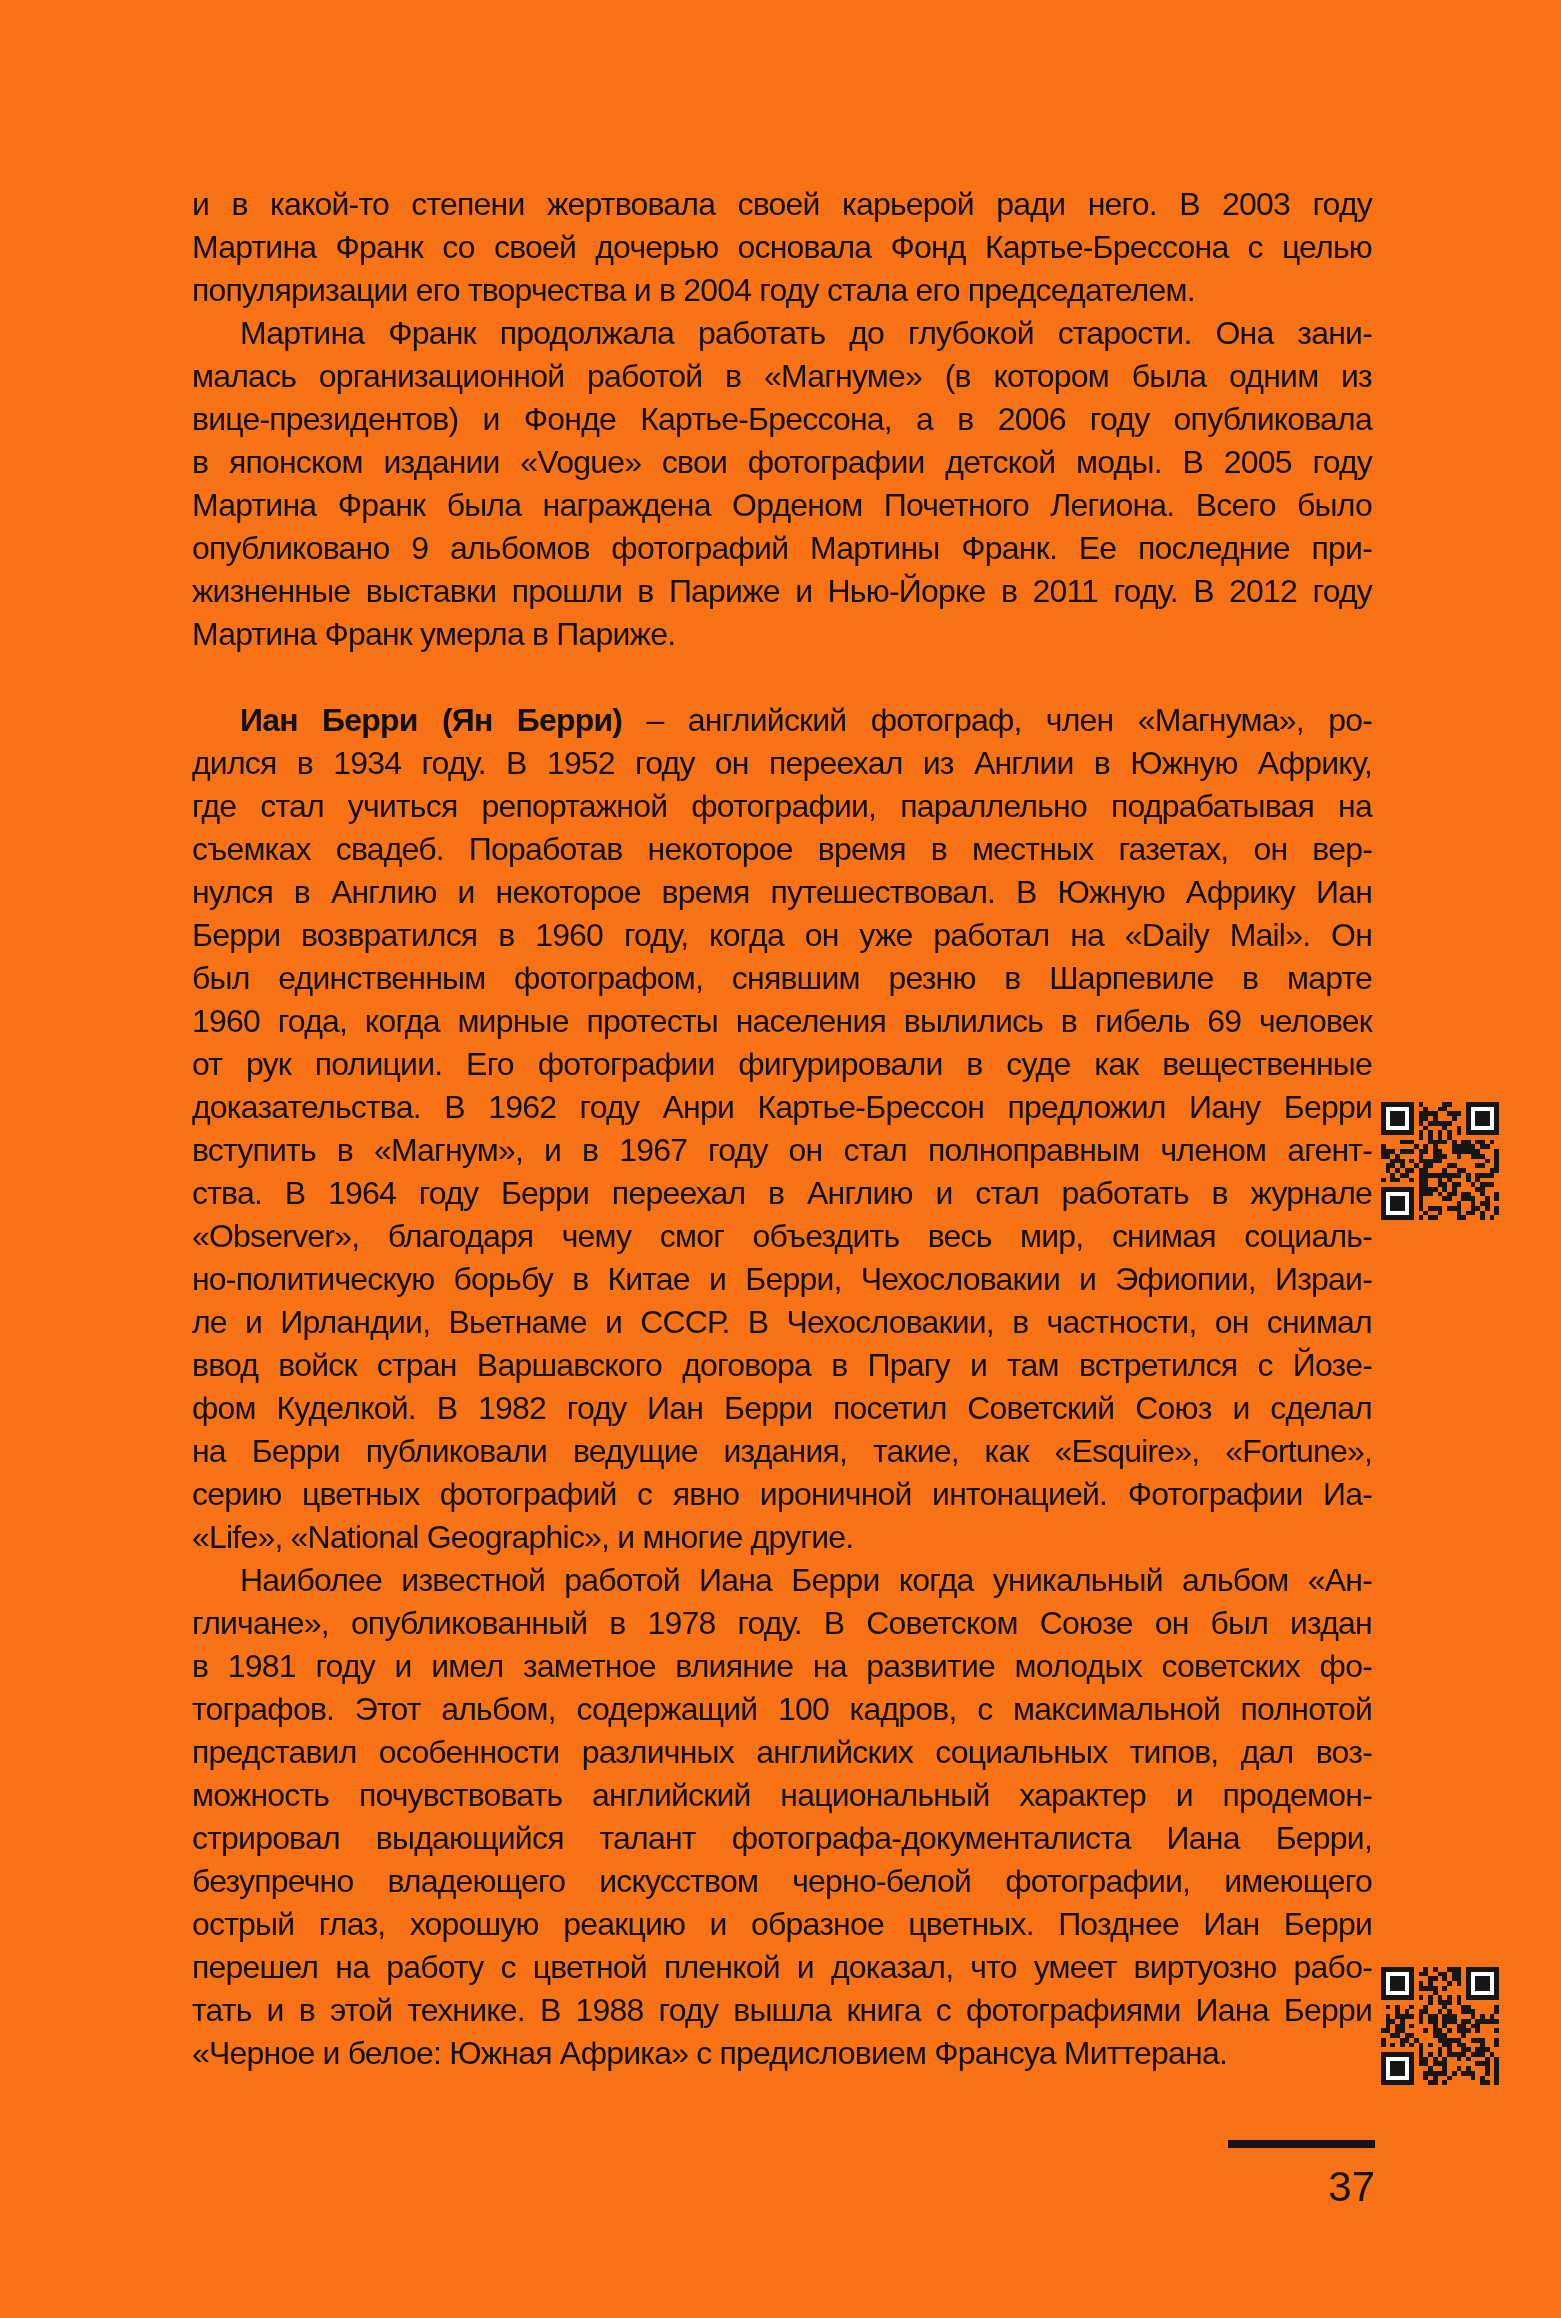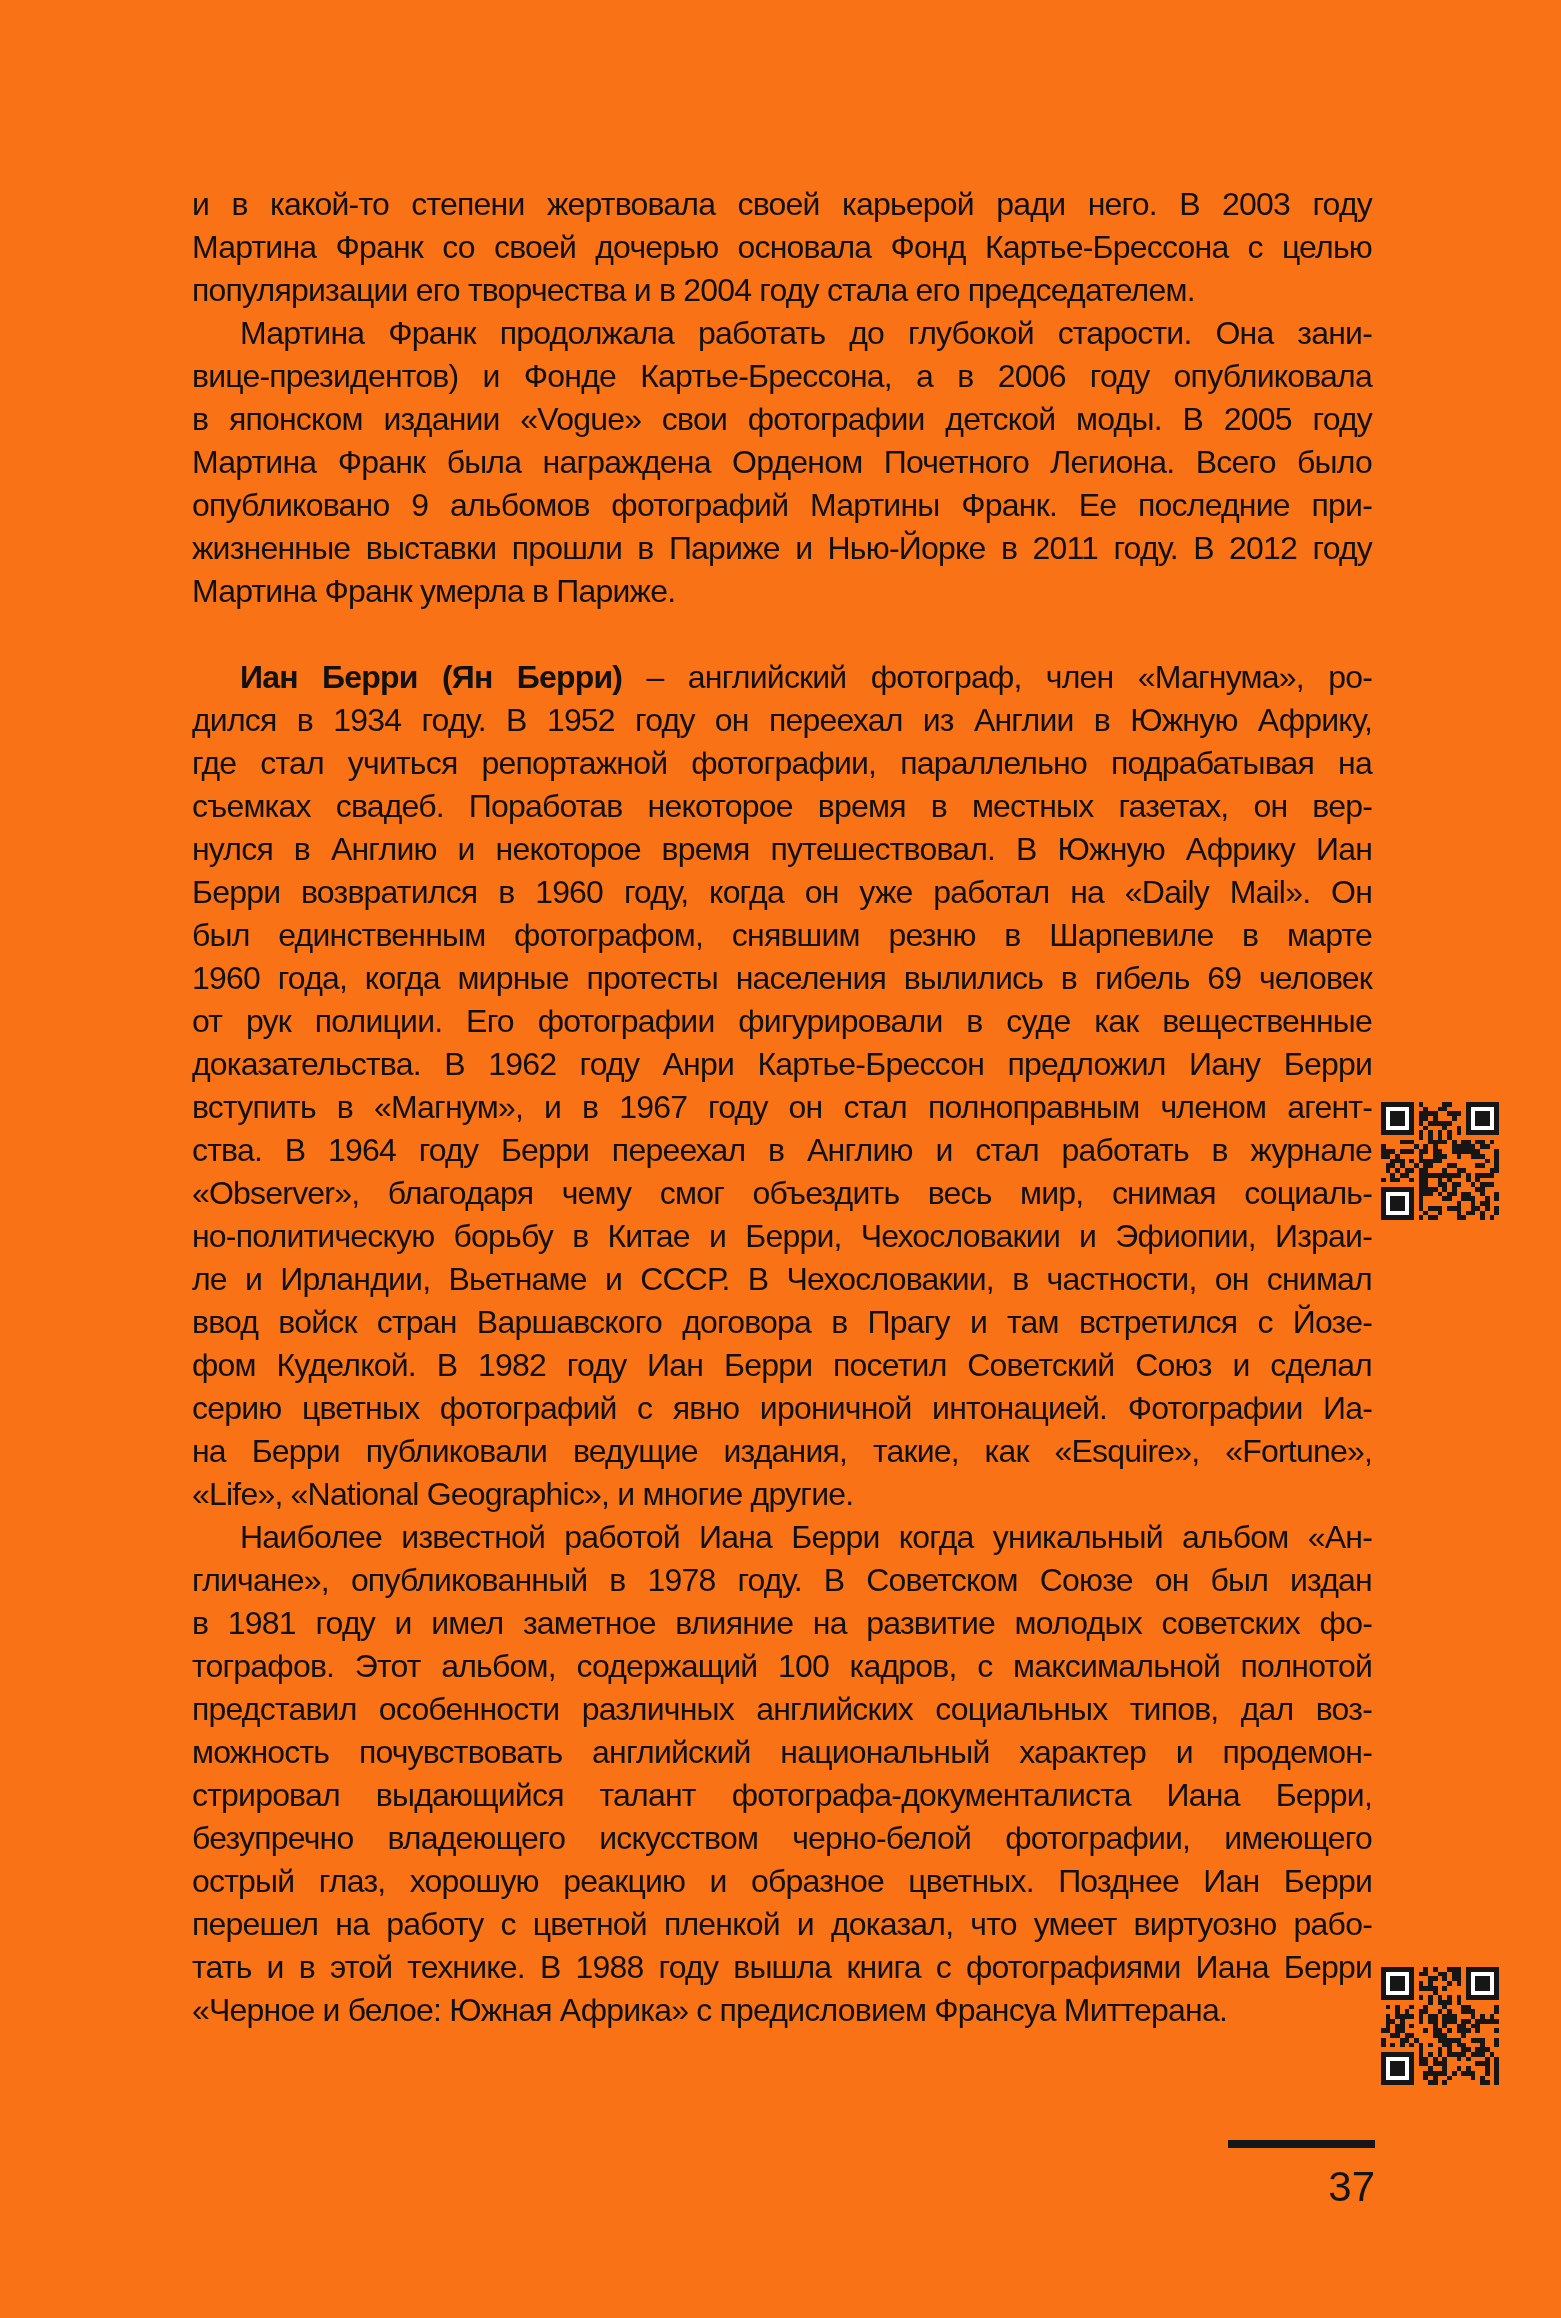--- a/index.html
+++ b/index.html
@@ -75,20 +75,21 @@
 <div class="page">
 
   <div class="text-block">
       <div class="paragraph">
         <div class="line">и в какой-то степени жертвовала своей карьерой ради него. В 2003 году</div>
         <div class="line">Мартина Франк со своей дочерью основала Фонд Картье-Брессона с целью</div>
         <div class="line last">популяризации его творчества и в 2004 году стала его председателем.</div>
       </div>
       <div class="paragraph">
         <div class="line indent">Мартина Франк продолжала работать до глубокой старости. Она зани-</div>
+        <div class="line">малась организационной работой в «Магнуме» (в котором была одним из</div>
         <div class="line">вице-президентов) и Фонде Картье-Брессона, а в 2006 году опубликовала</div>
         <div class="line">в японском издании «Vogue» свои фотографии детской моды. В 2005 году</div>
         <div class="line">Мартина Франк была награждена Орденом Почетного Легиона. Всего было</div>
         <div class="line">опубликовано 9 альбомов фотографий Мартины Франк. Ее последние при-</div>
         <div class="line">жизненные выставки прошли в Париже и Нью-Йорке в 2011 году. В 2012 году</div>
         <div class="line last">Мартина Франк умерла в Париже.</div>
       </div>
       <div class="paragraph gap-before">
         <div class="line indent"><span class="bold">Иан Берри (Ян Берри)</span><span> – английский фотограф, член «Магнума», ро-</span></div>
         <div class="line">дился в 1934 году. В 1952 году он переехал из Англии в Южную Африку,</div>
@@ -100,22 +101,22 @@
         <div class="line">1960 года, когда мирные протесты населения вылились в гибель 69 человек</div>
         <div class="line">от рук полиции. Его фотографии фигурировали в суде как вещественные</div>
         <div class="line">доказательства. В 1962 году Анри Картье-Брессон предложил Иану Берри</div>
         <div class="line">вступить в «Магнум», и в 1967 году он стал полноправным членом агент-</div>
         <div class="line">ства.  В 1964 году Берри переехал в Англию и стал работать в журнале</div>
         <div class="line">«Observer», благодаря чему смог объездить весь мир, снимая социаль-</div>
         <div class="line">но-политическую борьбу в Китае и Берри, Чехословакии и Эфиопии, Израи-</div>
         <div class="line">ле и Ирландии, Вьетнаме и СССР. В Чехословакии, в частности, он снимал</div>
         <div class="line">ввод войск стран Варшавского договора в Прагу и там встретился с Йозе-</div>
         <div class="line">фом Куделкой. В 1982 году Иан Берри посетил Советский Союз и сделал</div>
+        <div class="line">на Берри публиковали ведущие издания, такие, как «Esquire», «Fortune»,</div>
         <div class="line">серию цветных фотографий с явно ироничной интонацией. Фотографии Иа-</div>
-        <div class="line">на Берри публиковали ведущие издания, такие, как «Esquire», «Fortune»,</div>
         <div class="line last">«Life», «National Geographic», и многие другие.</div>
       </div>
       <div class="paragraph">
         <div class="line indent">Наиболее известной работой Иана Берри когда уникальный альбом «Ан-</div>
         <div class="line">гличане», опубликованный в 1978 году. В Советском Союзе он был издан</div>
         <div class="line">в 1981 году и имел заметное влияние на развитие молодых советских фо-</div>
         <div class="line">тографов. Этот альбом, содержащий 100 кадров, с максимальной полнотой</div>
         <div class="line">представил особенности различных английских социальных типов, дал воз-</div>
         <div class="line">можность почувствовать английский национальный характер и продемон-</div>
         <div class="line">стрировал выдающийся талант фотографа-документалиста Иана Берри,</div>

